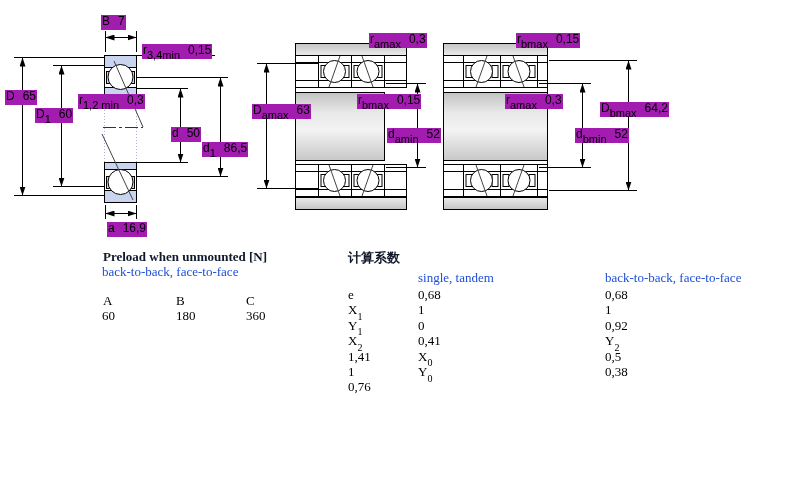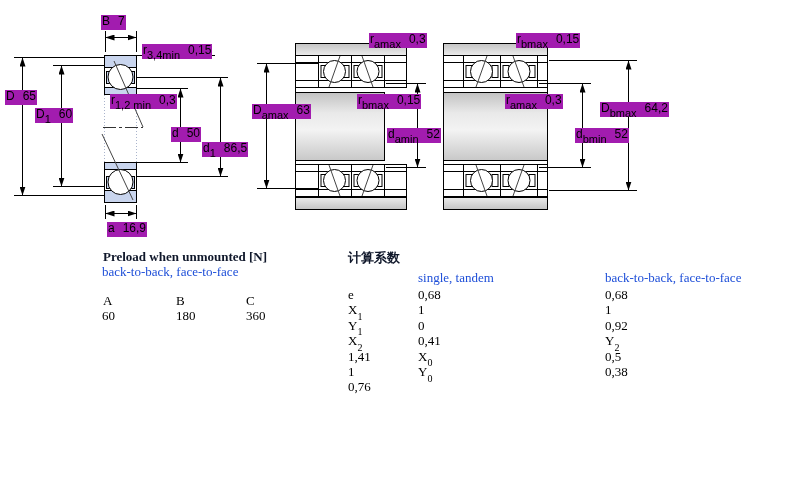--- a/index.html
+++ b/index.html
@@ -209,21 +209,21 @@
         <line x1="628.5" y1="60.5" x2="628.5" y2="190.5" marker-start="url(#arr)" marker-end="url(#arr)"></line>
         <line x1="582.5" y1="83.5" x2="582.5" y2="167.5" marker-start="url(#arr)" marker-end="url(#arr)"></line>
       </g>
     </g>
   </svg>
 
   <span class="lbl" style="left:101px;top:15px;"><span>B</span><sub></sub><span class="val">7</span></span>
   <span class="lbl" style="left:142px;top:44px;"><span>r</span><sub>3,4min</sub><span class="val">0,15</span></span>
   <span class="lbl" style="left:5px;top:90px;"><span>D</span><sub></sub><span class="val">65</span></span>
   <span class="lbl" style="left:35px;top:108px;"><span>D</span><sub>1</sub><span class="val">60</span></span>
-  <span class="lbl" style="left:78px;top:94px;margin-left:32px;"><span>r</span><sub>1,2 min</sub><span class="val">0,3</span></span>
+  <span class="lbl" style="left:78px;top:94px;"><span>r</span><sub>1,2 min</sub><span class="val">0,3</span></span>
   <span class="lbl" style="left:171px;top:127px;"><span>d</span><sub></sub><span class="val">50</span></span>
   <span class="lbl" style="left:202px;top:142px;"><span>d</span><sub>1</sub><span class="val">86,5</span></span>
   <span class="lbl" style="left:107px;top:222px;"><span>a</span><sub></sub><span class="val">16,9</span></span>
 
   <span class="lbl" style="left:369px;top:33px;"><span>r</span><sub>amax</sub><span class="val">0,3</span></span>
   <span class="lbl" style="left:252px;top:104px;"><span>D</span><sub>amax</sub><span class="val">63</span></span>
   <span class="lbl" style="left:357px;top:94px;"><span>r</span><sub>bmax</sub><span class="val">0,15</span></span>
   <span class="lbl" style="left:387px;top:128px;"><span>d</span><sub>amin</sub><span class="val">52</span></span>
 
   <span class="lbl" style="left:516px;top:33px;"><span>r</span><sub>bmax</sub><span class="val">0,15</span></span>

